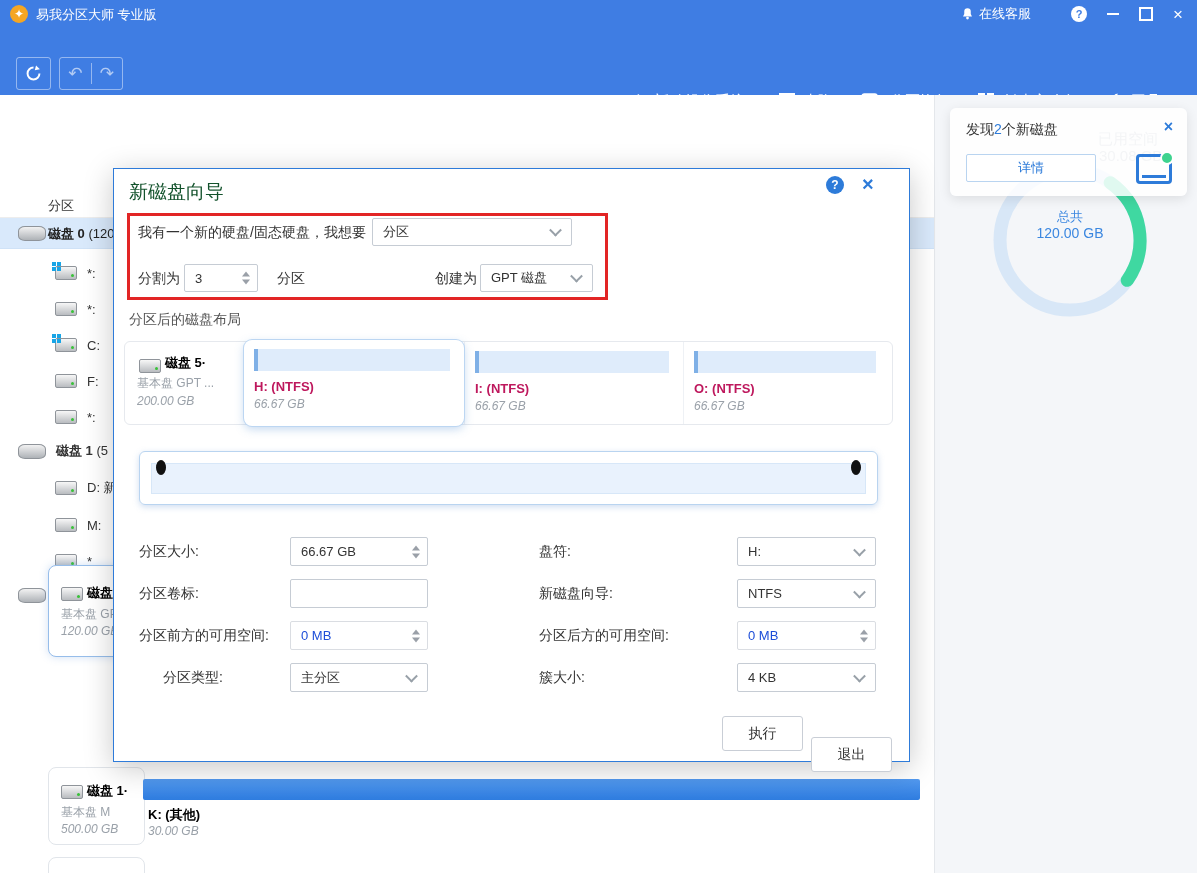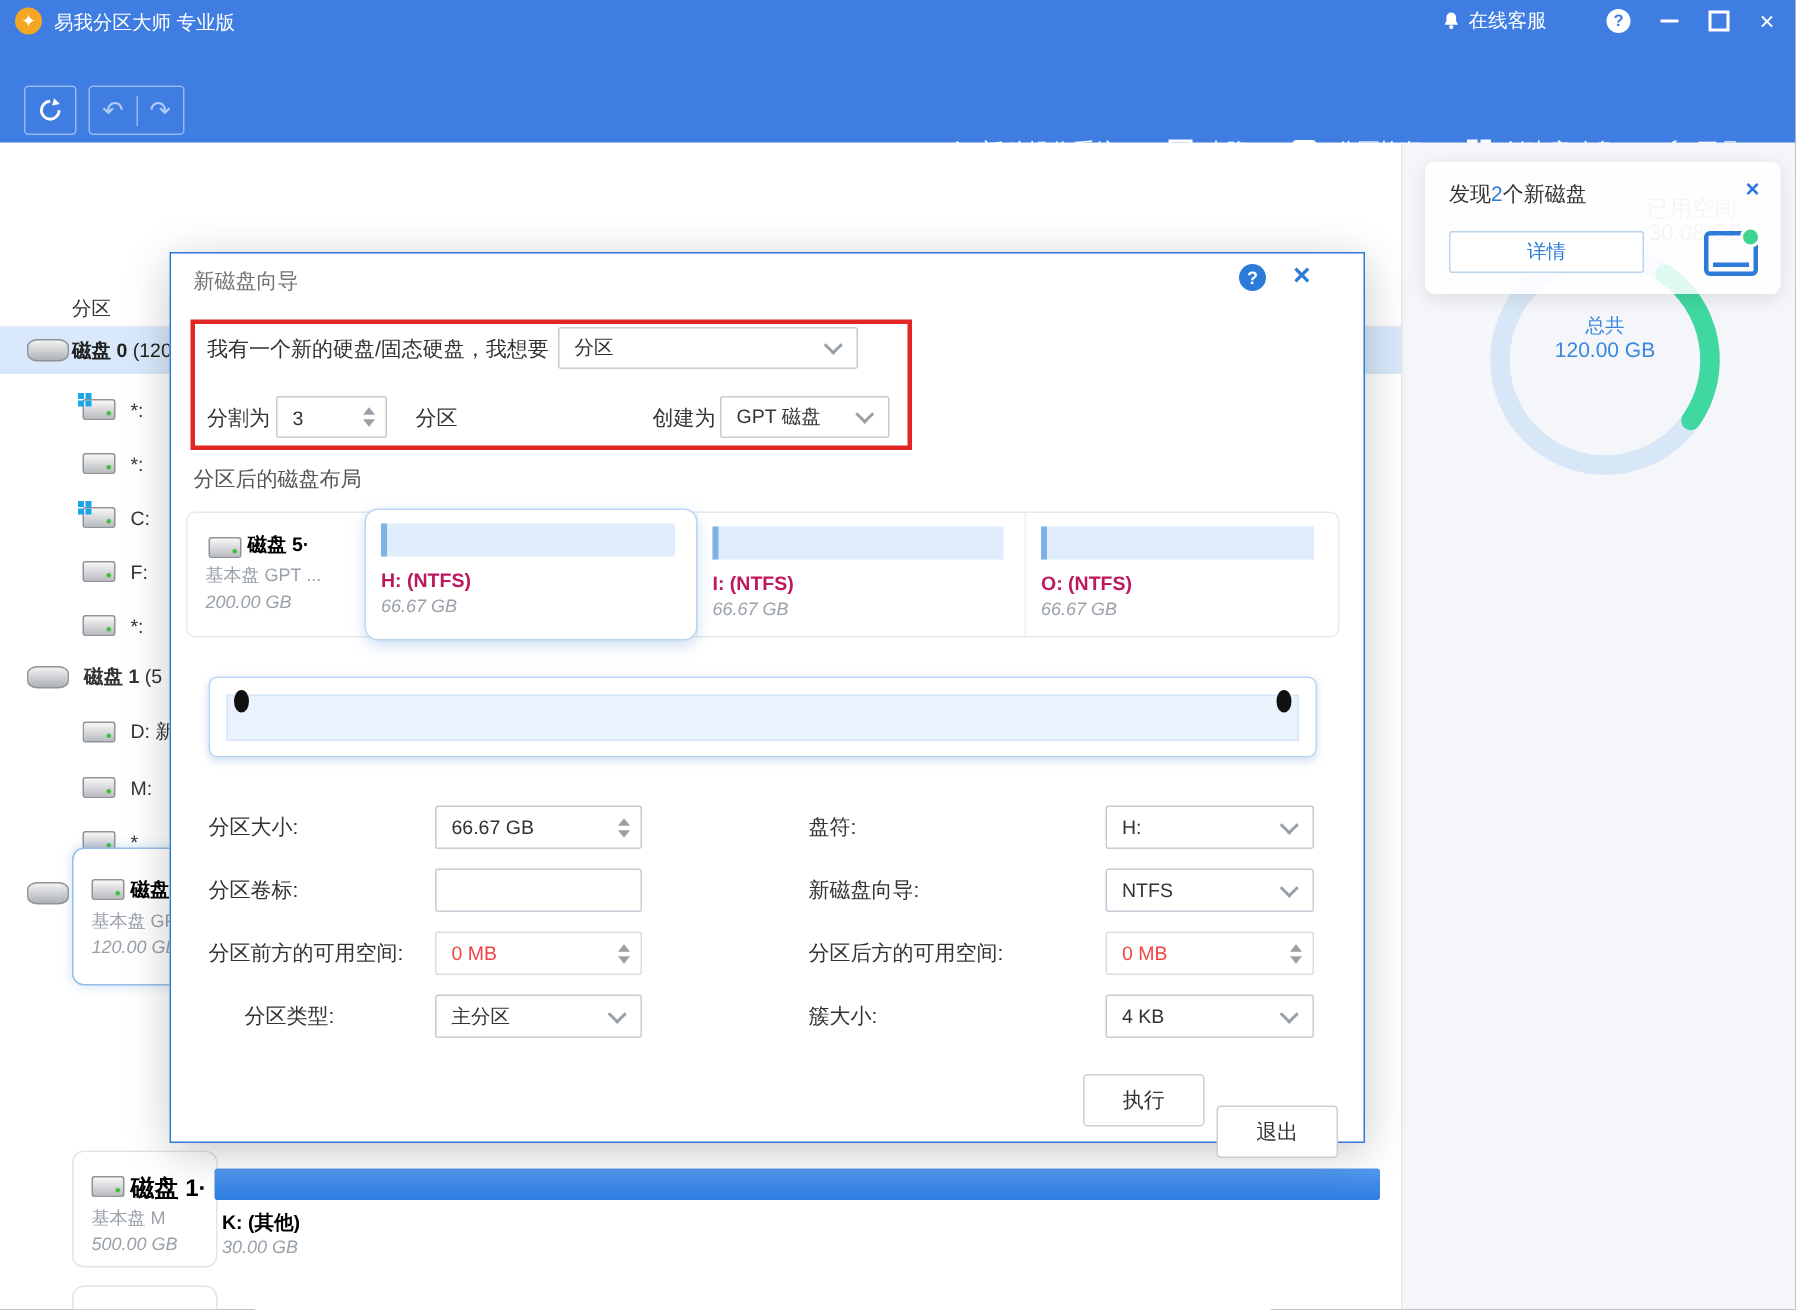--- a/index.html
+++ b/index.html
@@ -64,29 +64,29 @@
   .detailbtn{position:absolute;left:16px;top:46px;width:128px;height:26px;background:#fff;border:1px solid #b9d4f0;
          color:#2d7bd9;font-size:13px;text-align:center;line-height:26px;border-radius:2px;}
   .bigdisk{position:absolute;left:186px;top:46px;width:30px;height:24px;border:3px solid #2d7bd9;border-radius:4px;}
   .bigdisk:before{content:"";position:absolute;left:3px;right:3px;bottom:3px;border-top:3px solid #2d7bd9;}
   .greendot{position:absolute;right:-5px;top:-6px;width:10px;height:10px;background:#3ed38f;border:2px solid #fff;border-radius:50%;}
   .donut-label{font-size:13px;color:#3b87e0;text-align:center;}
   
   .dialog{left:113px;top:168px;width:795px;height:592px;background:#fff;border:1px solid #2e7bd9;
           box-shadow:0 6px 28px rgba(0,0,0,.22);z-index:10;}
   .d{position:absolute;}
-  .dlg-title{left:15px;top:10px;font-size:14px;color:#737373;}
+  .dlg-title{left:15px;top:10px;font-size:19px;color:#14532d;}
   .helpc{left:712px;top:7px;width:18px;height:18px;border-radius:50%;background:#2d7bd9;color:#fff;font-size:12px;
          font-weight:bold;text-align:center;line-height:18px;}
   .dclose{left:748px;top:4px;color:#2d7bd9;font-size:20px;font-weight:bold;}
   .redbox{left:13px;top:44px;width:481px;height:87px;border:3px solid #e22525;box-sizing:border-box;}
   .dlbl{font-size:14px;color:#333;}
   .fld{background:#fff;border:1px solid #c6ccd4;border-radius:2px;font-size:13px;color:#333;
        display:flex;align-items:center;padding:0 10px;box-sizing:border-box;position:absolute;}
-  .fld.dis{color:#ef4444;border-color:#dadde2;}
+  .fld.dis{color:#1d4ed8;border-color:#dadde2;}
   .spin{position:absolute;right:7px;top:50%;transform:translateY(-50%);display:flex;flex-direction:column;gap:3px;}
   .spin i{width:0;height:0;border-left:4px solid transparent;border-right:4px solid transparent;}
   .spin .up{border-bottom:5px solid #9aa0a8;}
   .spin .dn{border-top:5px solid #9aa0a8;}
   .chev{position:absolute;right:11px;top:50%;width:7px;height:7px;border-right:2px solid #98a0a8;
         border-bottom:2px solid #98a0a8;transform:translateY(-70%) rotate(45deg);}
   .laybox{left:10px;top:172px;width:767px;height:82px;border:1px solid #e6e9ee;border-radius:6px;}
   .pcell{position:absolute;top:0;height:82px;box-sizing:border-box;}
   .pcell.mid{border-left:1px solid #eef1f5;}
   .pcell.sel{top:-2px;height:86px;background:#fff;border-radius:8px;box-shadow:0 0 0 1px #bcd6f2,0 3px 10px rgba(80,140,210,.35);z-index:2;}
@@ -245,21 +245,21 @@
     </div>
 
     <div class="a dcard sel" style="left:48px;top:470px;width:95px;height:90px;">
       <span class="hdd a" style="left:12px;top:18px;"></span>
       <span class="a bold" style="left:38px;top:18px;font-size:13px;white-space:nowrap;">磁盘 0·</span>
       <span class="a gray" style="left:12px;top:40px;font-size:12px;white-space:nowrap;">基本盘 GPT</span>
       <span class="a ital" style="left:12px;top:58px;font-size:12px;white-space:nowrap;">120.00 GB</span>
     </div>
     <div class="a dcard" style="left:48px;top:672px;width:95px;height:76px;">
       <span class="hdd a" style="left:12px;top:14px;"></span>
-      <span class="a bold" style="left:38px;top:14px;font-size:16px;white-space:nowrap;">磁盘 1·</span>
+      <span class="a bold" style="left:38px;top:14px;font-size:13px;white-space:nowrap;">磁盘 1·</span>
       <span class="a gray" style="left:12px;top:36px;font-size:12px;white-space:nowrap;">基本盘 M</span>
       <span class="a ital" style="left:12px;top:54px;font-size:12px;white-space:nowrap;">500.00 GB</span>
     </div>
 
     <div class="a dcard" style="left:48px;top:762px;width:95px;height:81px;">
       
       
       
       
     </div>

